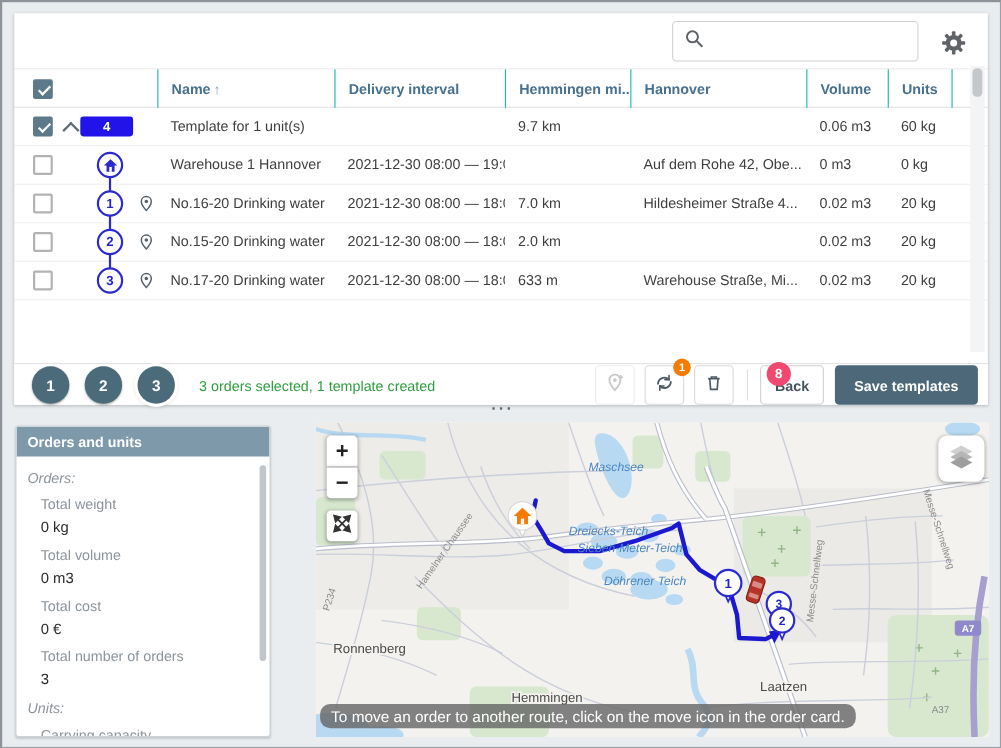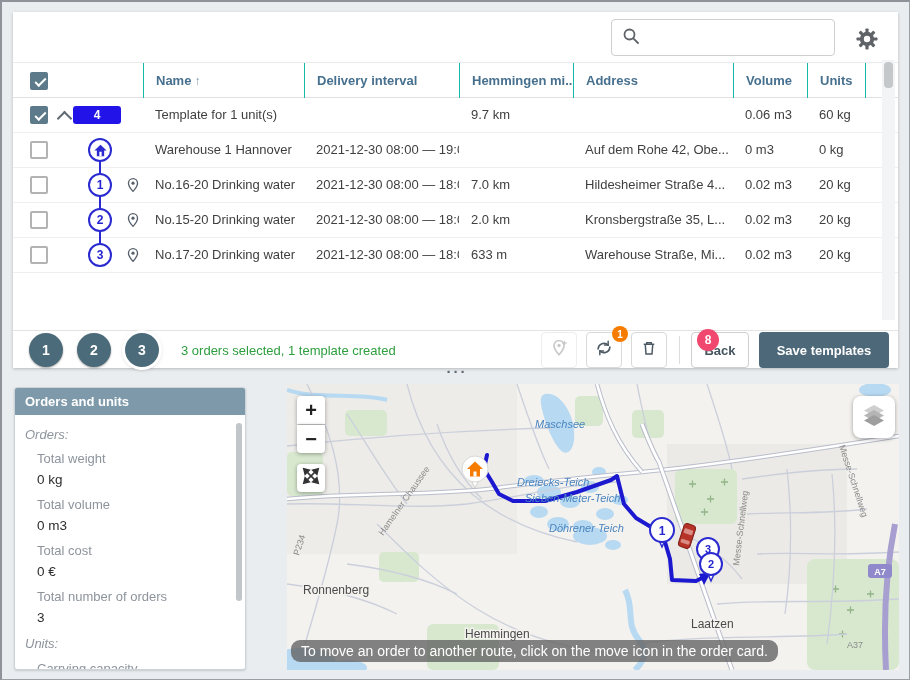--- a/index.html
+++ b/index.html
@@ -124,21 +124,21 @@
     </svg>
   </div>
 
   <div class="thead">
     <div class="hcell col-check first">
       <span class="cb checked hdr"></span>
     </div>
     <div class="hcell col-name"><span>Name</span><span class="sort-arrow">↑</span></div>
     <div class="hcell col-int">Delivery interval</div>
     <div class="hcell col-est">Hemmingen mi...</div>
-    <div class="hcell col-addr">Address</div>
+    <div class="hcell col-addr">Hannover</div>
     <div class="hcell col-vol">Volume</div>
     <div class="hcell col-wgt">Units</div>
     <div class="hcell col-menu">
       <div class="vdots">
           <i></i>
           <i></i>
           <i></i>
         </div>
     </div>
   </div>
@@ -193,21 +193,20 @@
       <span class="node">2</span>
       <span class="pin-ico">
         <svg width="16" height="16" viewBox="0 0 24 24">
             <path d="M12 2.5 C8.2 2.5 5.2 5.5 5.2 9.2 C5.2 14 12 21.5 12 21.5 S18.8 14 18.8 9.2 C18.8 5.5 15.8 2.5 12 2.5 Z" fill="none" stroke="#55606a" stroke-width="2"></path>
             <circle cx="12" cy="9.2" r="2.4" fill="#55606a"></circle>
           </svg>
       </span>
       <div class="tcell col-name">No.15-20 Drinking water</div>
       <div class="tcell col-int">2021-12-30 08:00 — 18:00</div>
       <div class="tcell col-est">2.0 km</div>
-      <div class="tcell col-addr">Kronsbergstraße 35, L...</div>
       <div class="tcell col-vol">0.02 m3</div>
       <div class="tcell col-wgt">20 kg</div>
     </div>
 
     <div class="trow">
       <span class="cb"></span>
       <span class="node">3</span>
       <span class="pin-ico">
         <svg width="16" height="16" viewBox="0 0 24 24">
             <path d="M12 2.5 C8.2 2.5 5.2 5.5 5.2 9.2 C5.2 14 12 21.5 12 21.5 S18.8 14 18.8 9.2 C18.8 5.5 15.8 2.5 12 2.5 Z" fill="none" stroke="#55606a" stroke-width="2"></path>

